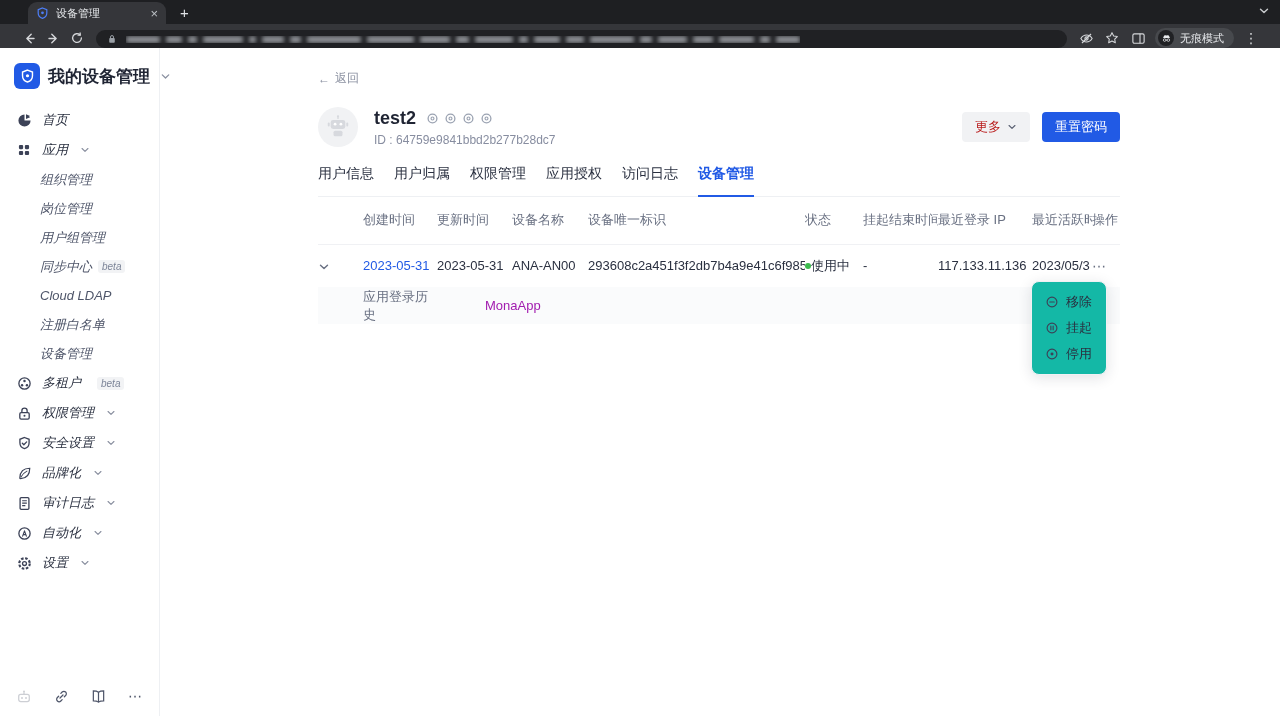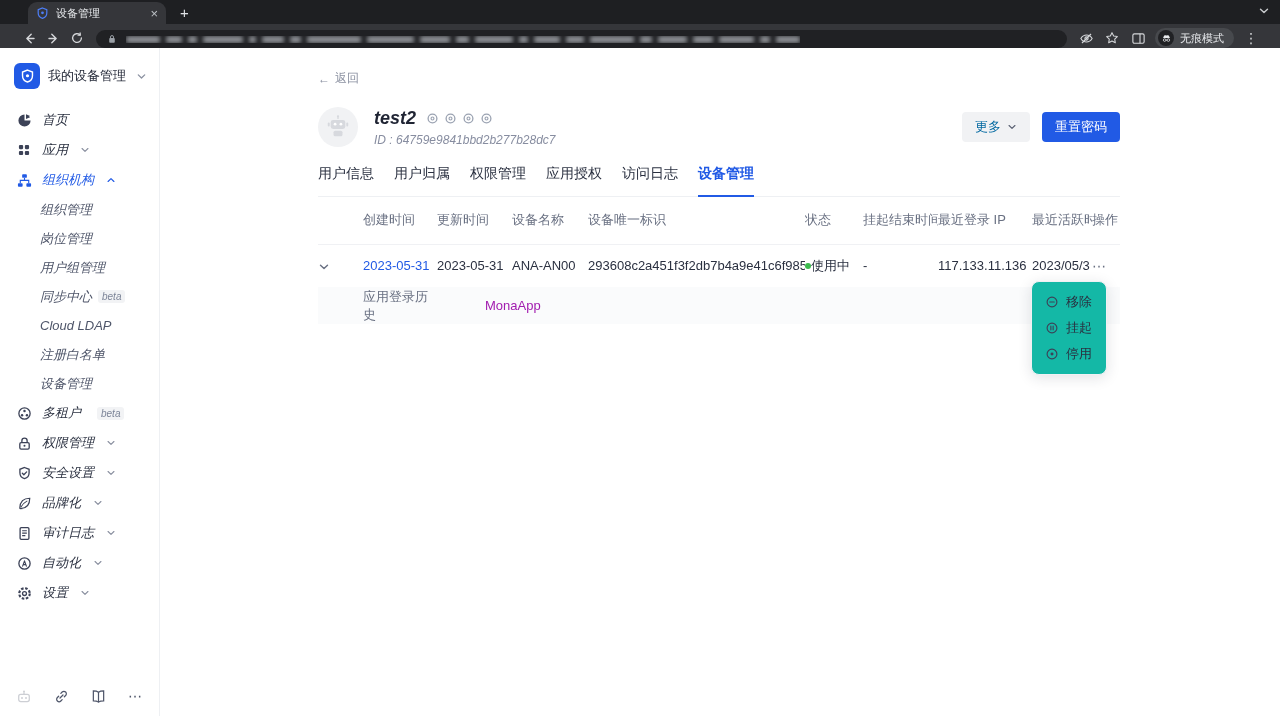--- a/index.html
+++ b/index.html
@@ -27,21 +27,21 @@
   .incog { display:flex; align-items:center; gap:6px; background:#47494d; border-radius:11px;
     padding:2px 10px 2px 3px; margin:0 2px; }
   .incog-av { width:16px; height:16px; border-radius:50%; background:#202124; display:grid; place-items:center; }
   .incog-label { font-size:11px; color:#e8eaed; white-space:nowrap; }
 
   
   .page { position:absolute; left:0; top:48px; right:0; bottom:0; background:#fff; display:flex; }
   .sidebar { width:160px; flex:none; border-right:1px solid #eef0f3; position:relative; background:#fff; }
   .sb-head { display:flex; align-items:center; gap:8px; padding:15px 10px 10px 14px; cursor:pointer; }
   .logo { width:26px; height:26px; border-radius:6px; background:#215ae5; display:grid; place-items:center; color:#fff; flex:none; }
-  .ws-name { font-size:13px; font-weight:400; color:#1f2433; white-space:nowrap; }
+  .ws-name { font-size:17px; font-weight:700; color:#1f2433; white-space:nowrap; }
   .sb-chev { color:#8a90a0; margin-left:2px; }
 
   .nav { margin-top:6px;font-style:italic; }
   .nav-item { height:30px; display:flex; align-items:center; gap:10px; padding:0 10px 0 16px;
     font-size:13px; color:#2a3040; cursor:pointer; }
   .nav-item .ni-icon { color:#3c4257; display:grid; place-items:center; width:16px; }
   .nav-item.blue, .nav-item.blue .ni-icon { color:#215ae5; }
   .nav-chev { color:#8a90a0; margin-left:2px; }
   .nav-item.blue .nav-chev { color:#215ae5; }
   .nav-sub { height:29px; display:flex; align-items:center; padding:0 8px 0 36px;
@@ -54,29 +54,29 @@
   .dots { font-size:14px; color:#4e5569; letter-spacing:1px; cursor:pointer; }
 
   .main { flex:1; position:relative; overflow:hidden; }
   .container { position:relative; width:802px; margin-left:158px; }
 
   .back { margin-top:22px; display:inline-flex; align-items:center; gap:5px; font-size:12px;
     color:#8a90a0; cursor:pointer; }
 
   .user-head { margin-top:20px; display:flex; align-items:center; }
   .avatar { width:40px; height:40px; border-radius:50%; background:#f1f2f4; display:grid; place-items:center; flex:none; }
-  .uh-info { margin-left:16px;font-style:italic; }
+  .uh-info { margin-left:16px; }
   .uh-name-row { display:flex; align-items:center; gap:5px; }
   .uh-name { font-size:18px; font-weight:700; color:#1f2433; margin-right:5px; }
   .uh-badge { color:#9aa2b1; display:grid; place-items:center; }
   .uh-id { margin-top:4px; font-size:12px; color:#878da0; }
   .uh-actions { margin-left:auto; display:flex; gap:12px; }
   .btn { height:30px; border:none; border-radius:4px; font-size:13px; padding:0 13px; cursor:pointer;
     font-family:inherit; display:inline-flex; align-items:center; gap:6px; }
-  .btn-gray { background:#f1f2f4; color:#0369a1; }
+  .btn-gray { background:#f1f2f4; color:#b91c1c; }
   .btn-blue { background:#215ae5; color:#fff; }
 
   .tabs { margin-top:18px; display:flex; gap:20px; border-bottom:1px solid #eef0f3; }
   .tabitem { font-size:14px; color:#2a3040; padding-bottom:12px; cursor:pointer; }
   .tabitem.active { color:#215ae5; font-weight:700; border-bottom:2px solid #215ae5; margin-bottom:-1px; }
 
   table.devices { width:802px; border-collapse:collapse; table-layout:fixed; }
   .devices th { height:47px; font-size:13px; font-weight:400; color:#697082; text-align:left;
     border-bottom:1px solid #f0f1f4; white-space:nowrap; overflow:hidden; }
   .devices td { height:43px; font-size:13px; color:#2a3040; white-space:nowrap; overflow:hidden; }
@@ -352,31 +352,20 @@
         <span class="ni-icon">
             <svg class="ic" width="14" height="14">
               <use href="#s-apps"></use>
             </svg>
           </span>
         <span>应用</span>
         <svg class="ic nav-chev" width="10" height="10">
             <use href="#s-chev"></use>
           </svg>
       </div>
-      <div class="nav-item blue">
-        <span class="ni-icon">
-            <svg class="ic" width="15" height="15">
-              <use href="#s-org"></use>
-            </svg>
-          </span>
-        <span>组织机构</span>
-        <svg class="ic nav-chev" width="10" height="10" style="transform:rotate(180deg)">
-            <use href="#s-chev"></use>
-          </svg>
-      </div>
 
       <div class="nav-sub">
           <span>组织管理</span>
         </div>
       <div class="nav-sub">
           <span>岗位管理</span>
         </div>
       <div class="nav-sub">
           <span>用户组管理</span>
         </div>

